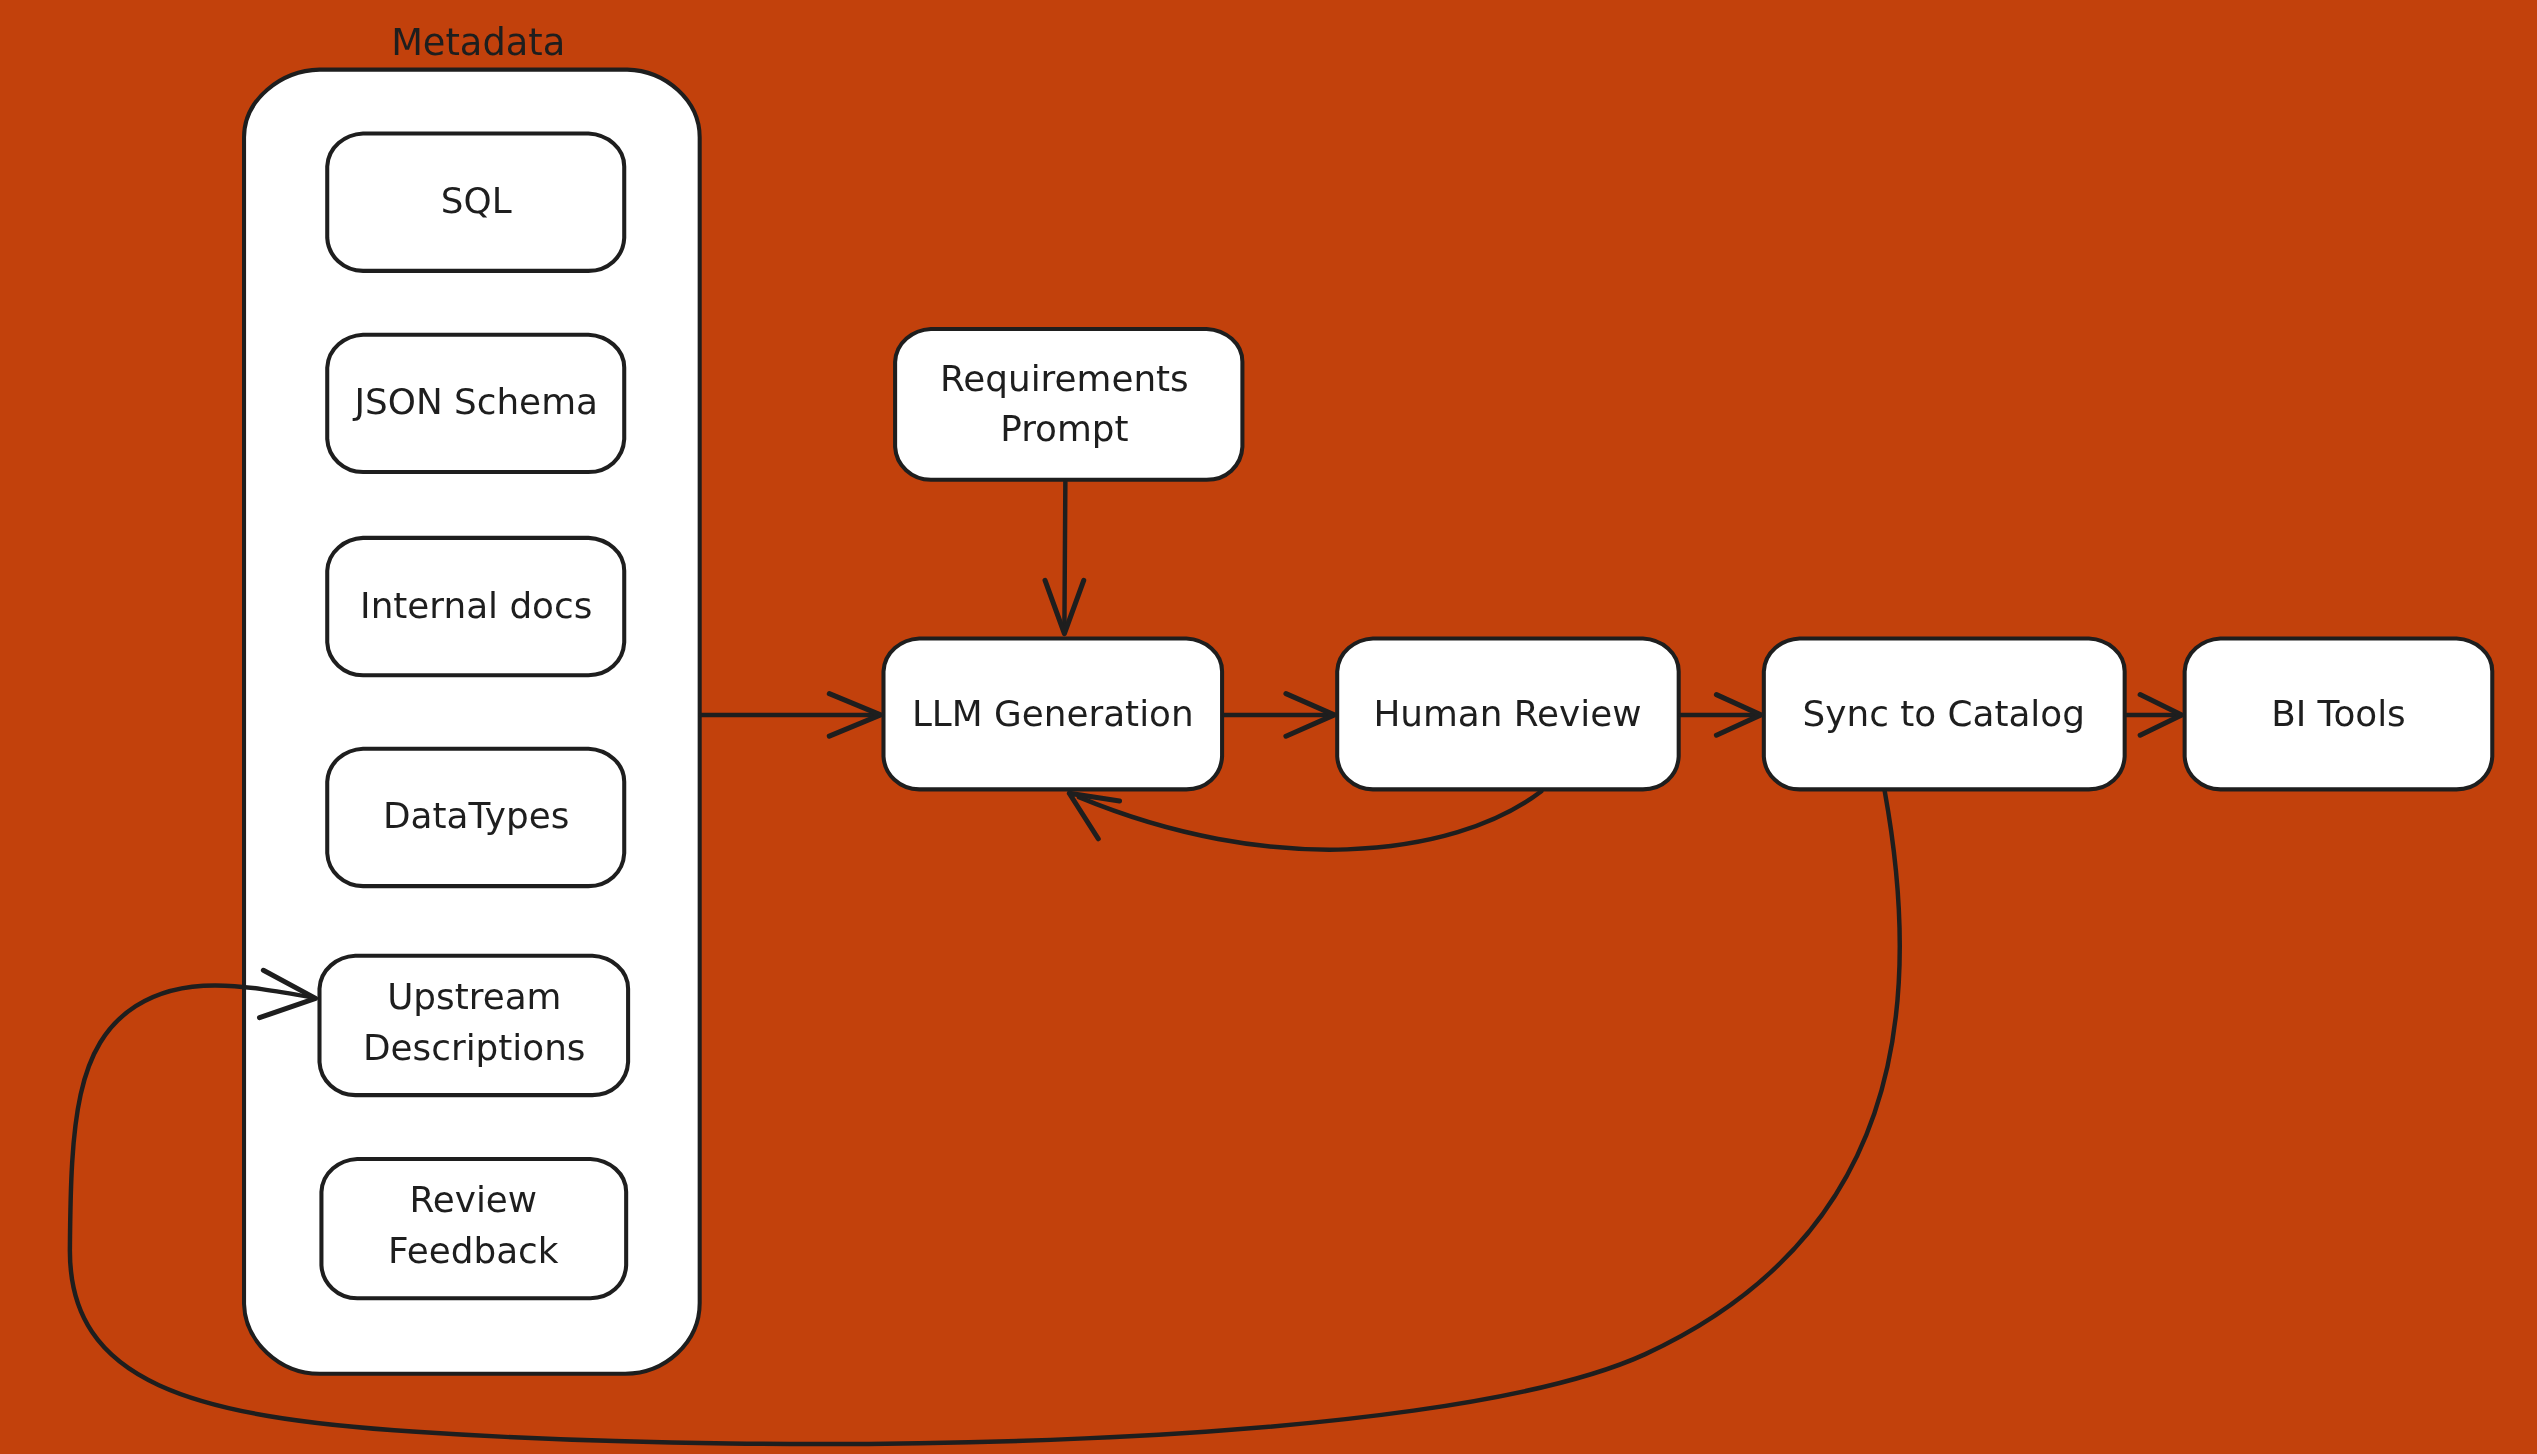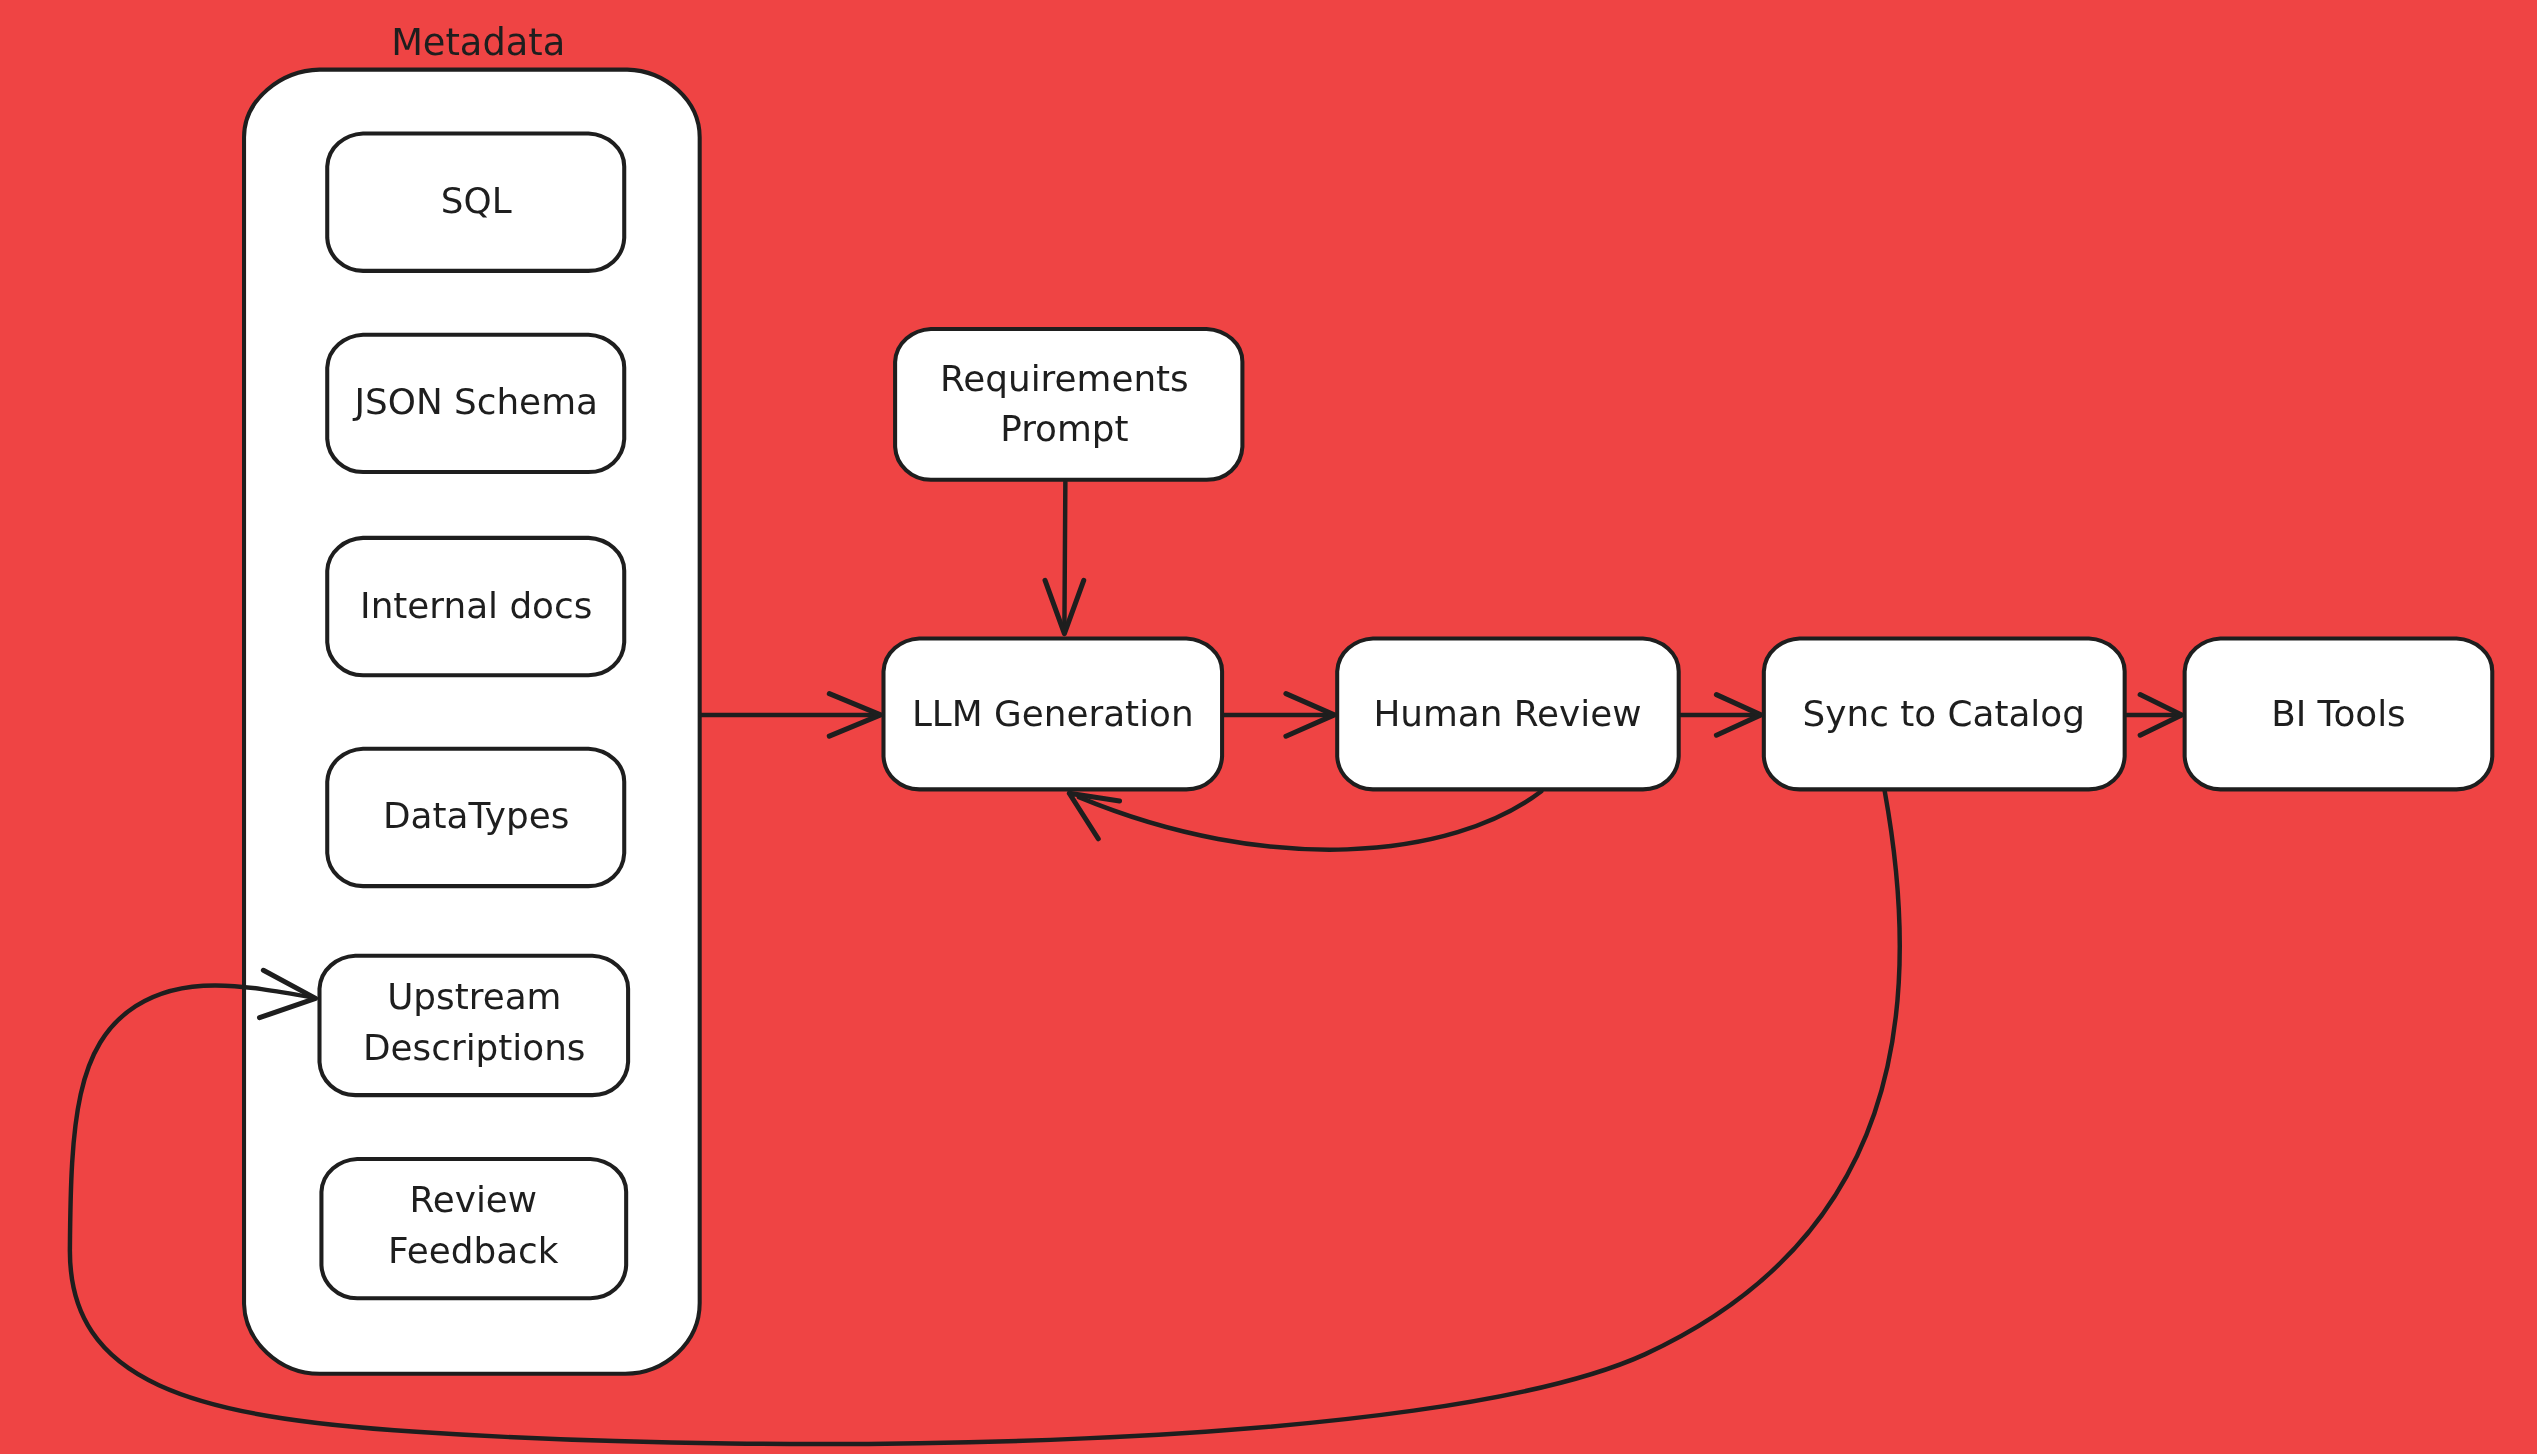--- a/index.html
+++ b/index.html
@@ -10,21 +10,21 @@
   body {
     width: 2538px;
     height: 1454px;
     overflow: hidden;
     font-family: "DejaVu Sans", sans-serif;
   }
   #diagram-root {
     position: relative;
     width: 2538px;
     height: 1454px;
-    background: #ef4444;
+    background: #c2410c;
   }
   svg#diagram-svg {
     position: absolute;
     top: 0;
     left: 0;
     width: 2538px;
     height: 1454px;
   }
   .node-shape {
     fill: #ffffff;

